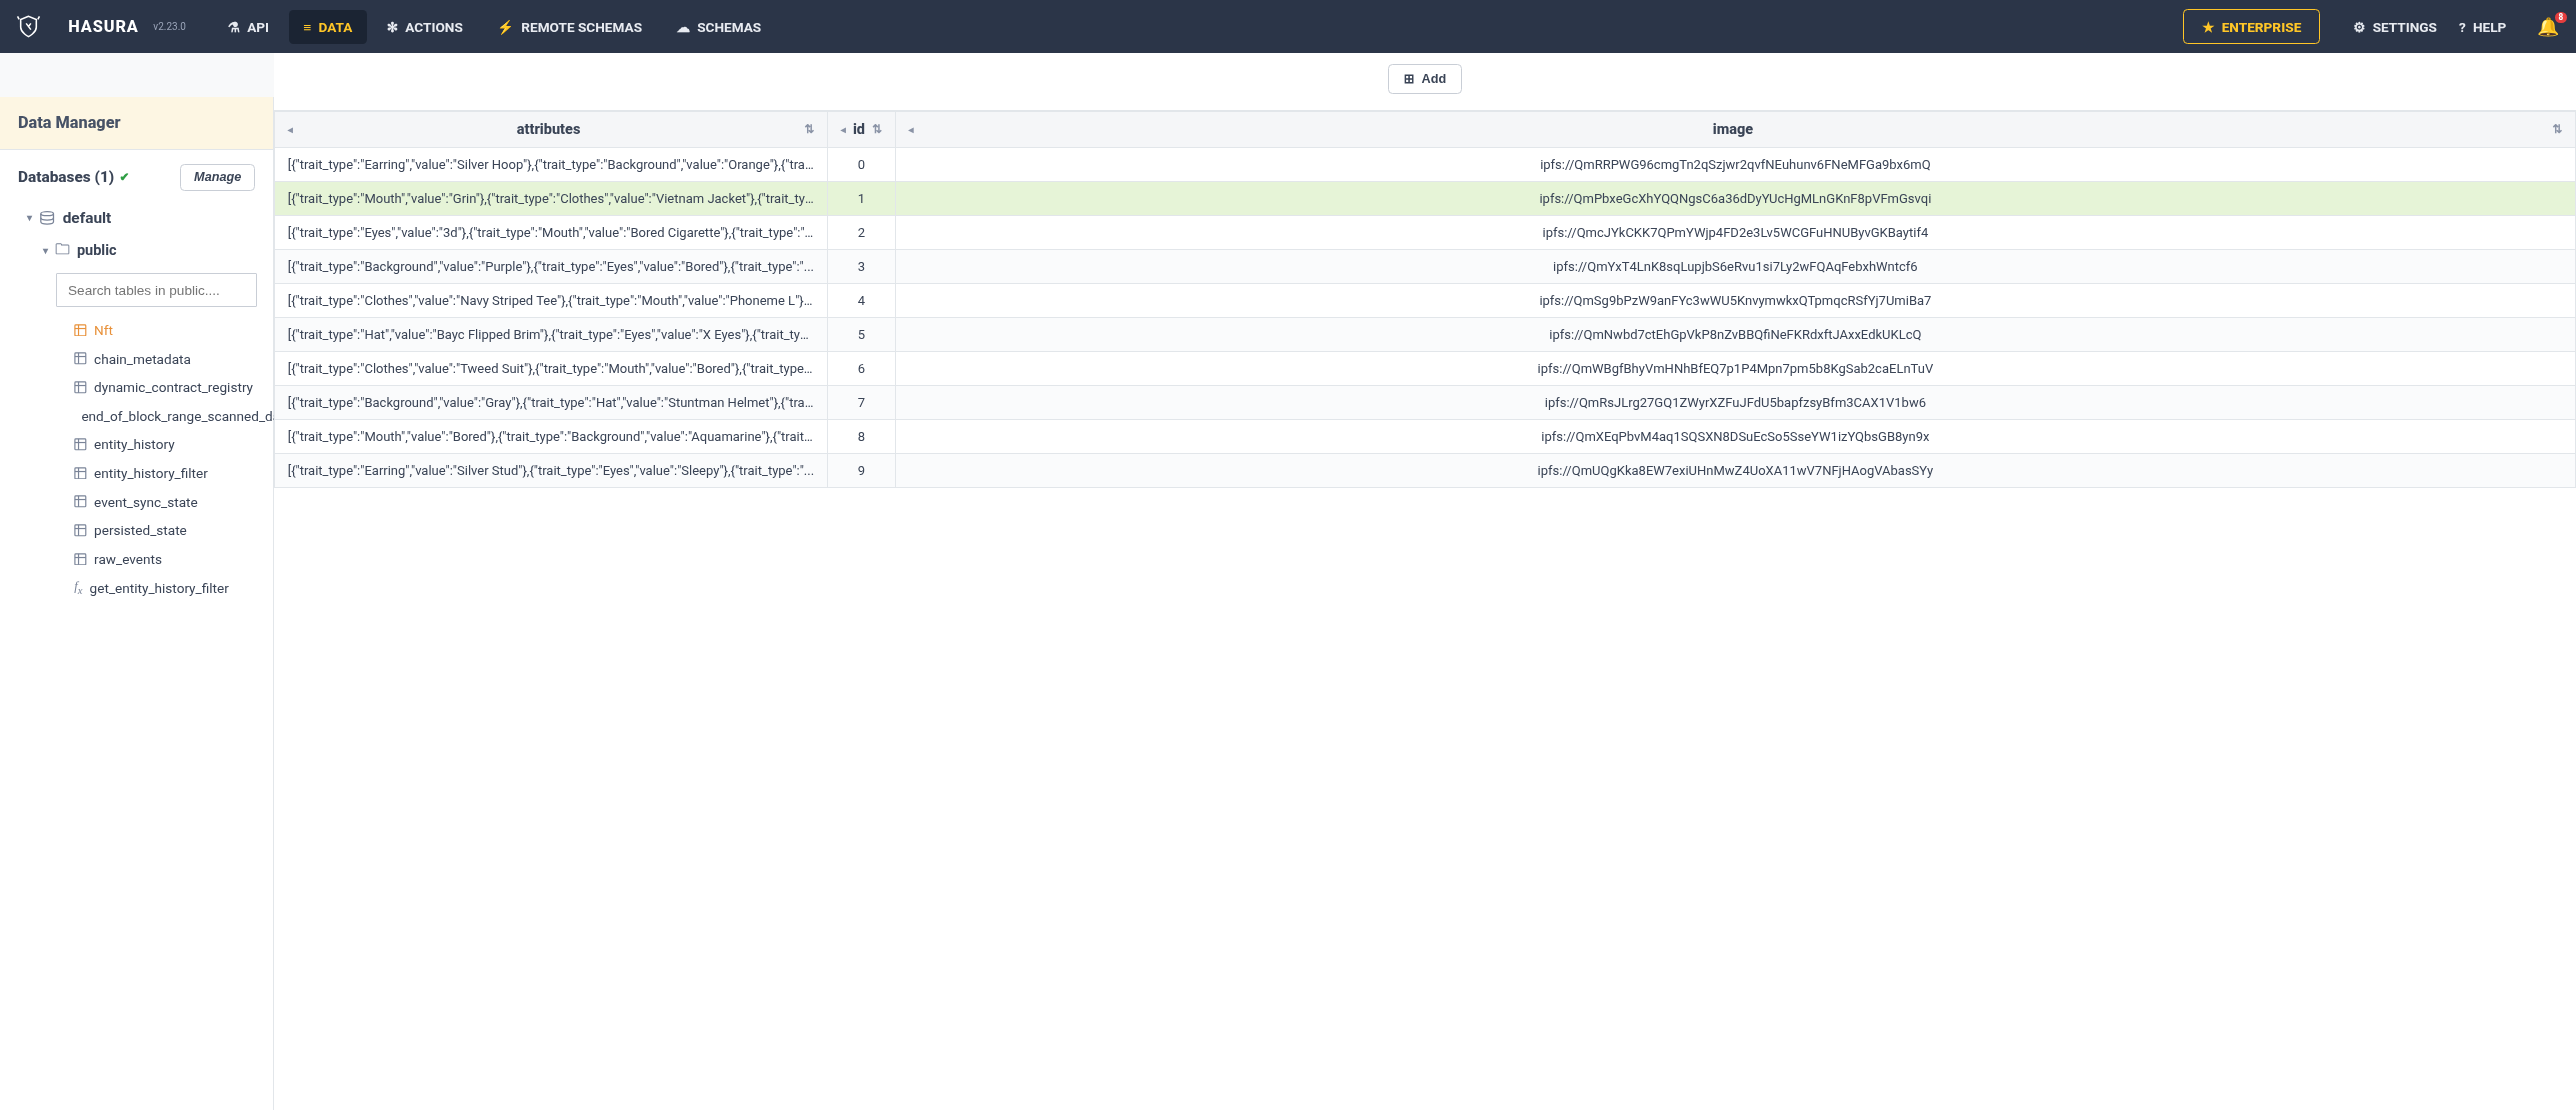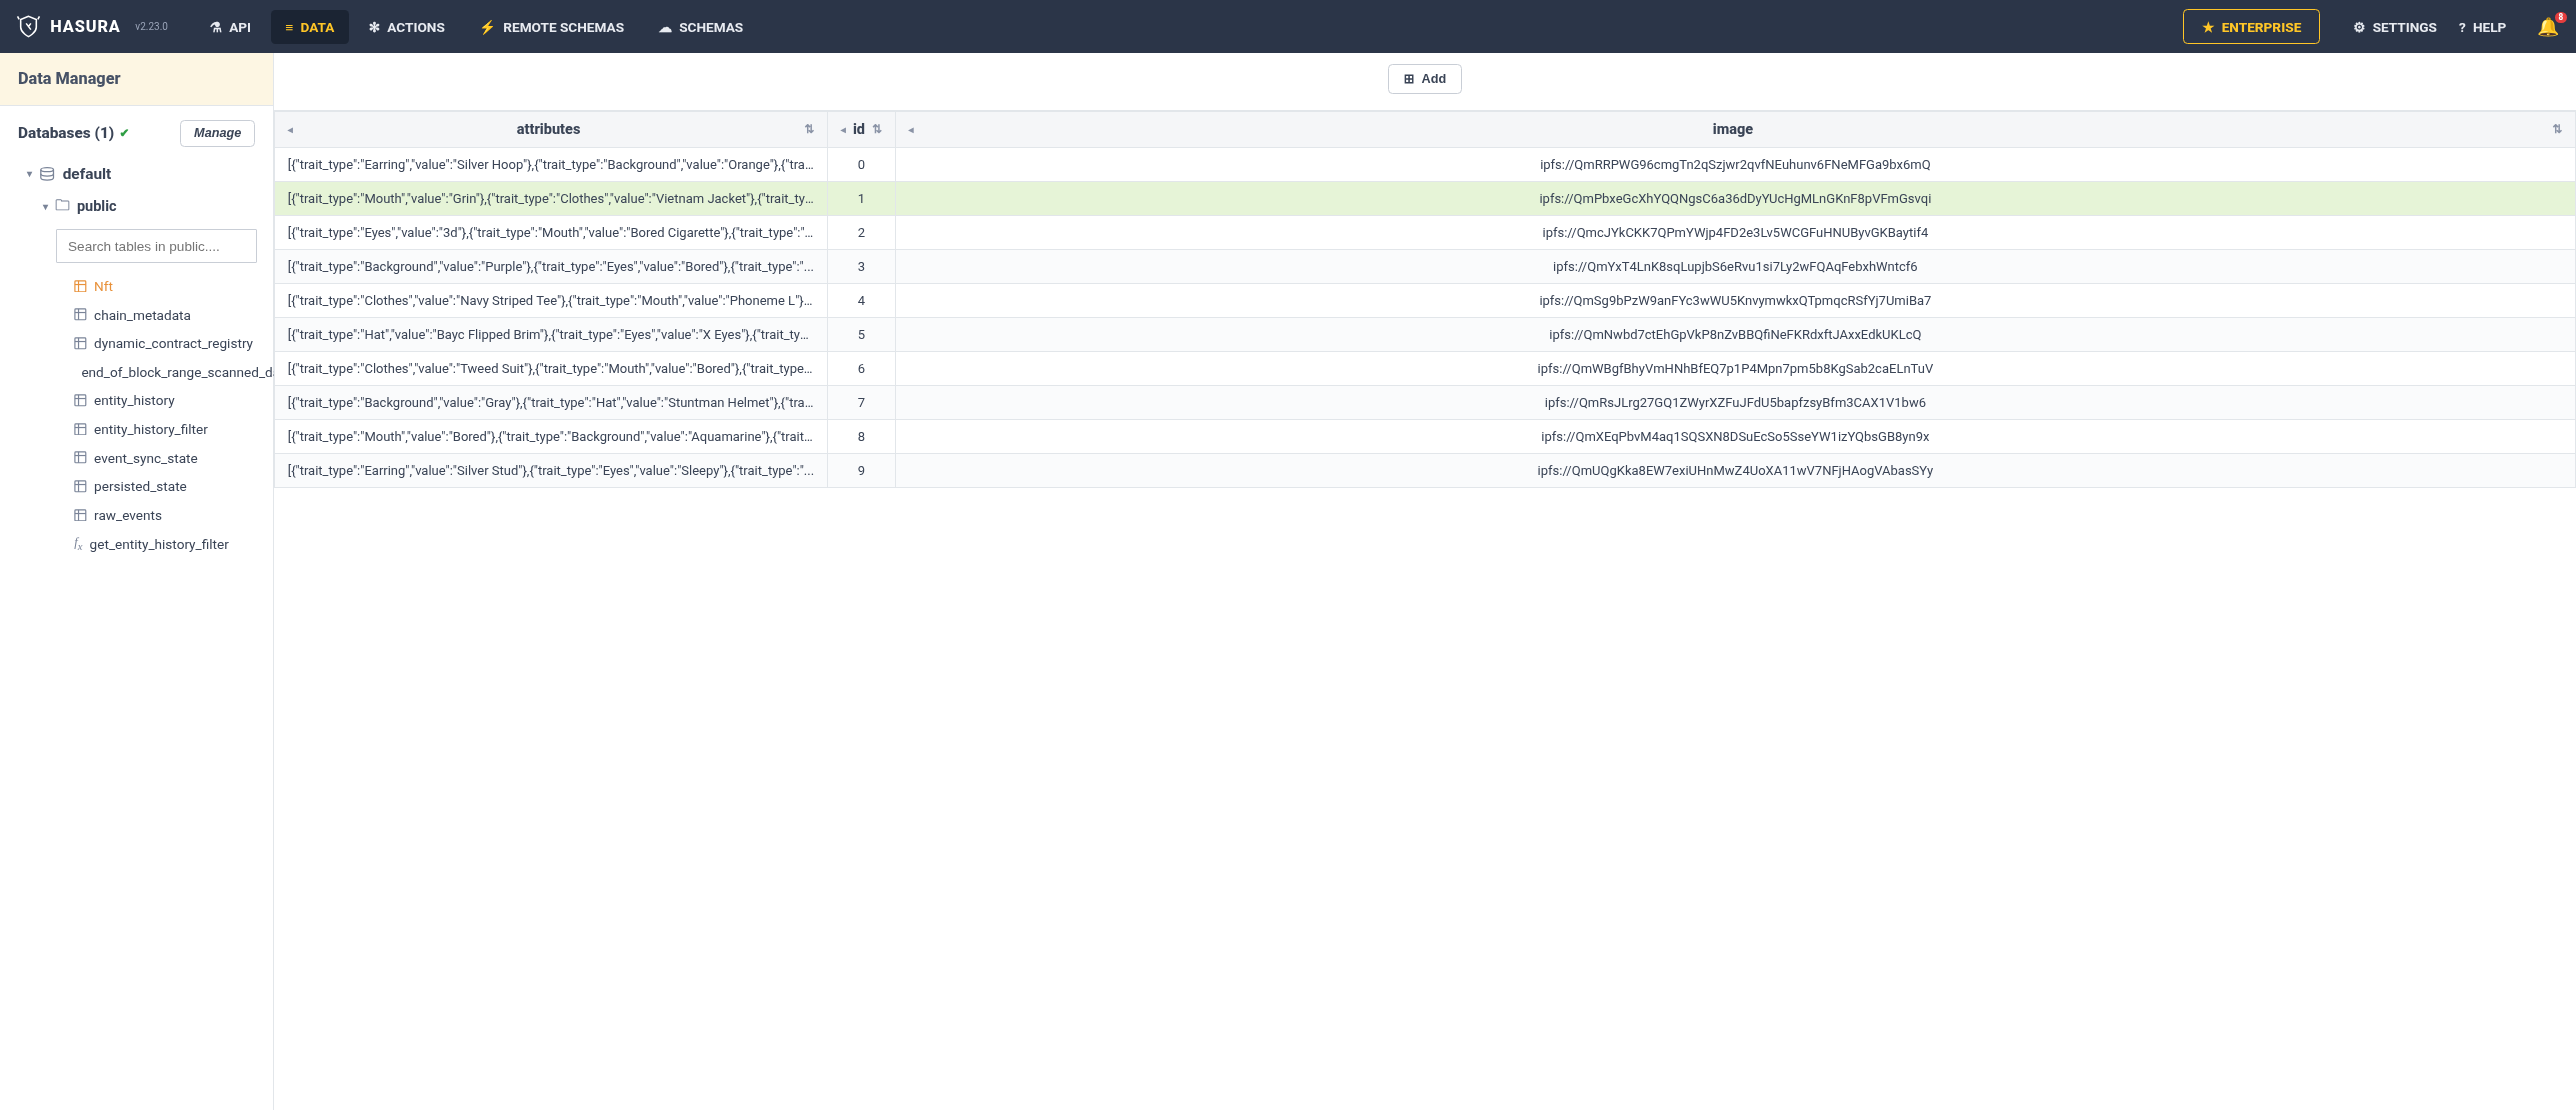--- a/index.html
+++ b/index.html
@@ -2,37 +2,37 @@
 <html style="font-size:14.5px"><head>
 <meta charset="utf-8">
 <style>
 * { box-sizing: border-box; margin: 0; padding: 0; }
 body { font-family: -apple-system, BlinkMacSystemFont, "Segoe UI", Roboto, sans-serif; background: #f8f9fa; color: #333; overflow: hidden; }
 
 
 .topnav { background: #2b3548; height: 53px; display: flex; align-items: center; padding: 0 16.3px; gap: 11px; }
 .logo { display: flex; align-items: center; gap: 9px; color: #fff; }
 .logo-icon { width: 25px; height: 25px; }
-.logo-text { font-weight: 800; letter-spacing: 0.9px; font-size: 16.3px; }
+.logo-text { font-weight: 800; letter-spacing: 0.9px; font-size: 16.3px; margin-left: 18px; }
 .version { color: #9aa4b8; font-size: 10px; margin-left: 3.6px; margin-right: 16.3px; }
 .navitems { display: flex; align-items: center; gap: 5.4px; }
 .navitem { display: flex; align-items: center; gap: 7.2px; color: #e8ebf1; font-weight: 700; font-size: 13.6px; padding: 9px 14.5px; border-radius: 4.5px; cursor: pointer; }
 .navitem.active { background: #1b2433; }
 .navitem.active .nav-icon, .navitem.active span:last-child { color: #ffc627; }
 .nav-icon { font-size: 13.6px; }
 .spacer { flex: 1; }
 .enterprise-btn { border: 1.4px solid #ffc627; color: #ffc627; font-weight: 800; padding: 8.2px 18px; border-radius: 4.5px; font-size: 13.6px; display: flex; align-items: center; gap: 7.2px; cursor: pointer; }
 .rightnav { display: flex; align-items: center; gap: 22px; margin-left: 22px; }
 .rightnav .navright-item { color: #e8ebf1; font-weight: 700; font-size: 13.6px; display: flex; align-items: center; gap: 7.2px; cursor: pointer; }
 .bell { color: #e8ebf1; font-size: 18px; position: relative; margin-left: 9px; }
 .bell-badge { position: absolute; top: -4.5px; right: -7.2px; background: #e53e3e; color: #fff; font-size: 8.2px; border-radius: 905px; padding: 0.9px 3.6px; font-weight: 700; }
 
 
 .main { display: flex; height: calc(100vh - 53px); }
-.sidebar { width: 274px; background: #fff; border-right: 0.9px solid #e2e6ea; display: flex; flex-direction: column; }
+.sidebar { width: 274px; background: #fff; border-right: 0.9px solid #e2e6ea; display: flex; flex-direction: column; margin-top: 44px; }
 .content { flex: 1; overflow: auto; background: #fff; position: relative; }
 
 
 .dm-header { background: #fdf6e3; padding: 16.3px 18px; font-weight: 800; color: #475266; font-size: 16.3px; border-bottom: 0.9px solid #e2e6ea; }
 .db-header { display: flex; align-items: center; justify-content: space-between; padding: 14.5px 18px 9px 18px; }
 .db-title { font-weight: 800; color: #3a4456; font-size: 15.4px; display: flex; align-items: center; gap: 5.4px; }
 .db-check { color: #2f9e44; font-size: 11.8px; }
 .manage-btn { border: 0.9px solid #c9ced6; background: #fff; padding: 5.4px 12.7px; border-radius: 4.5px; font-weight: 700; color: #3a4456; font-size: 12.7px; cursor: pointer; font-style: italic; }
 .tree { padding: 3.6px 0 18px 18px; }
 .tree-row { display: flex; align-items: center; gap: 7.2px; padding: 5.4px 9px; color: #3a4456; font-size: 14px; cursor: pointer; }

